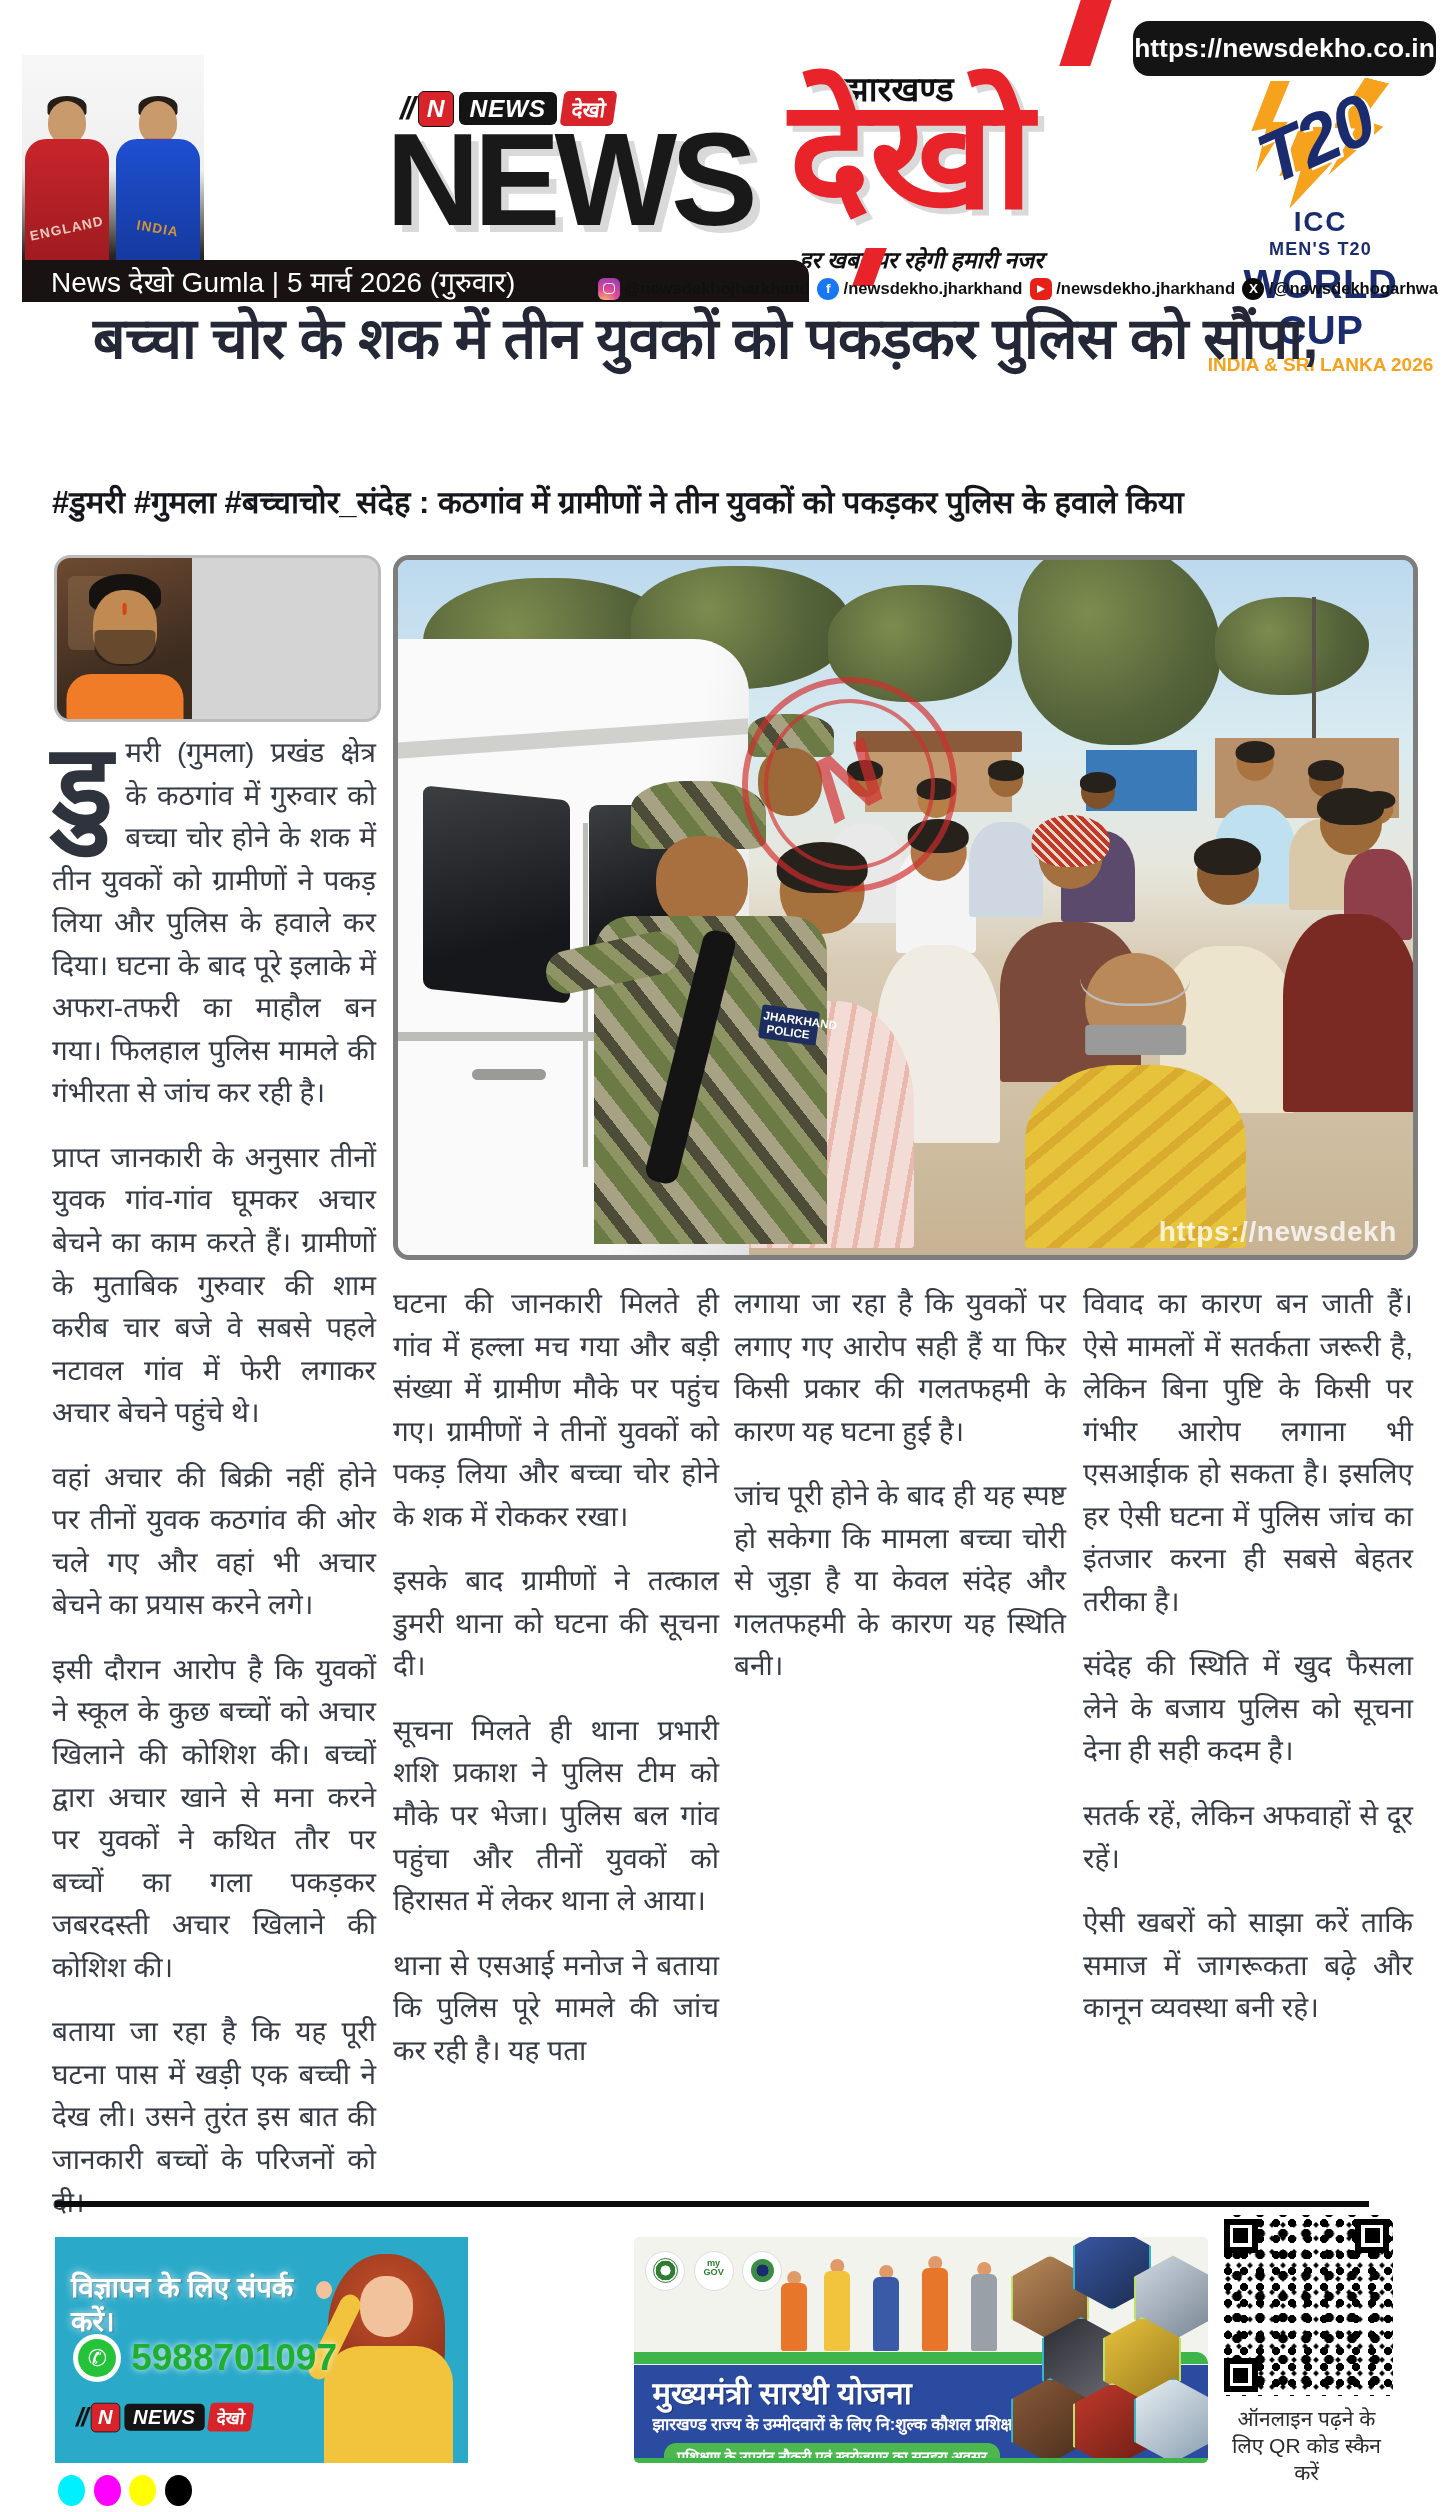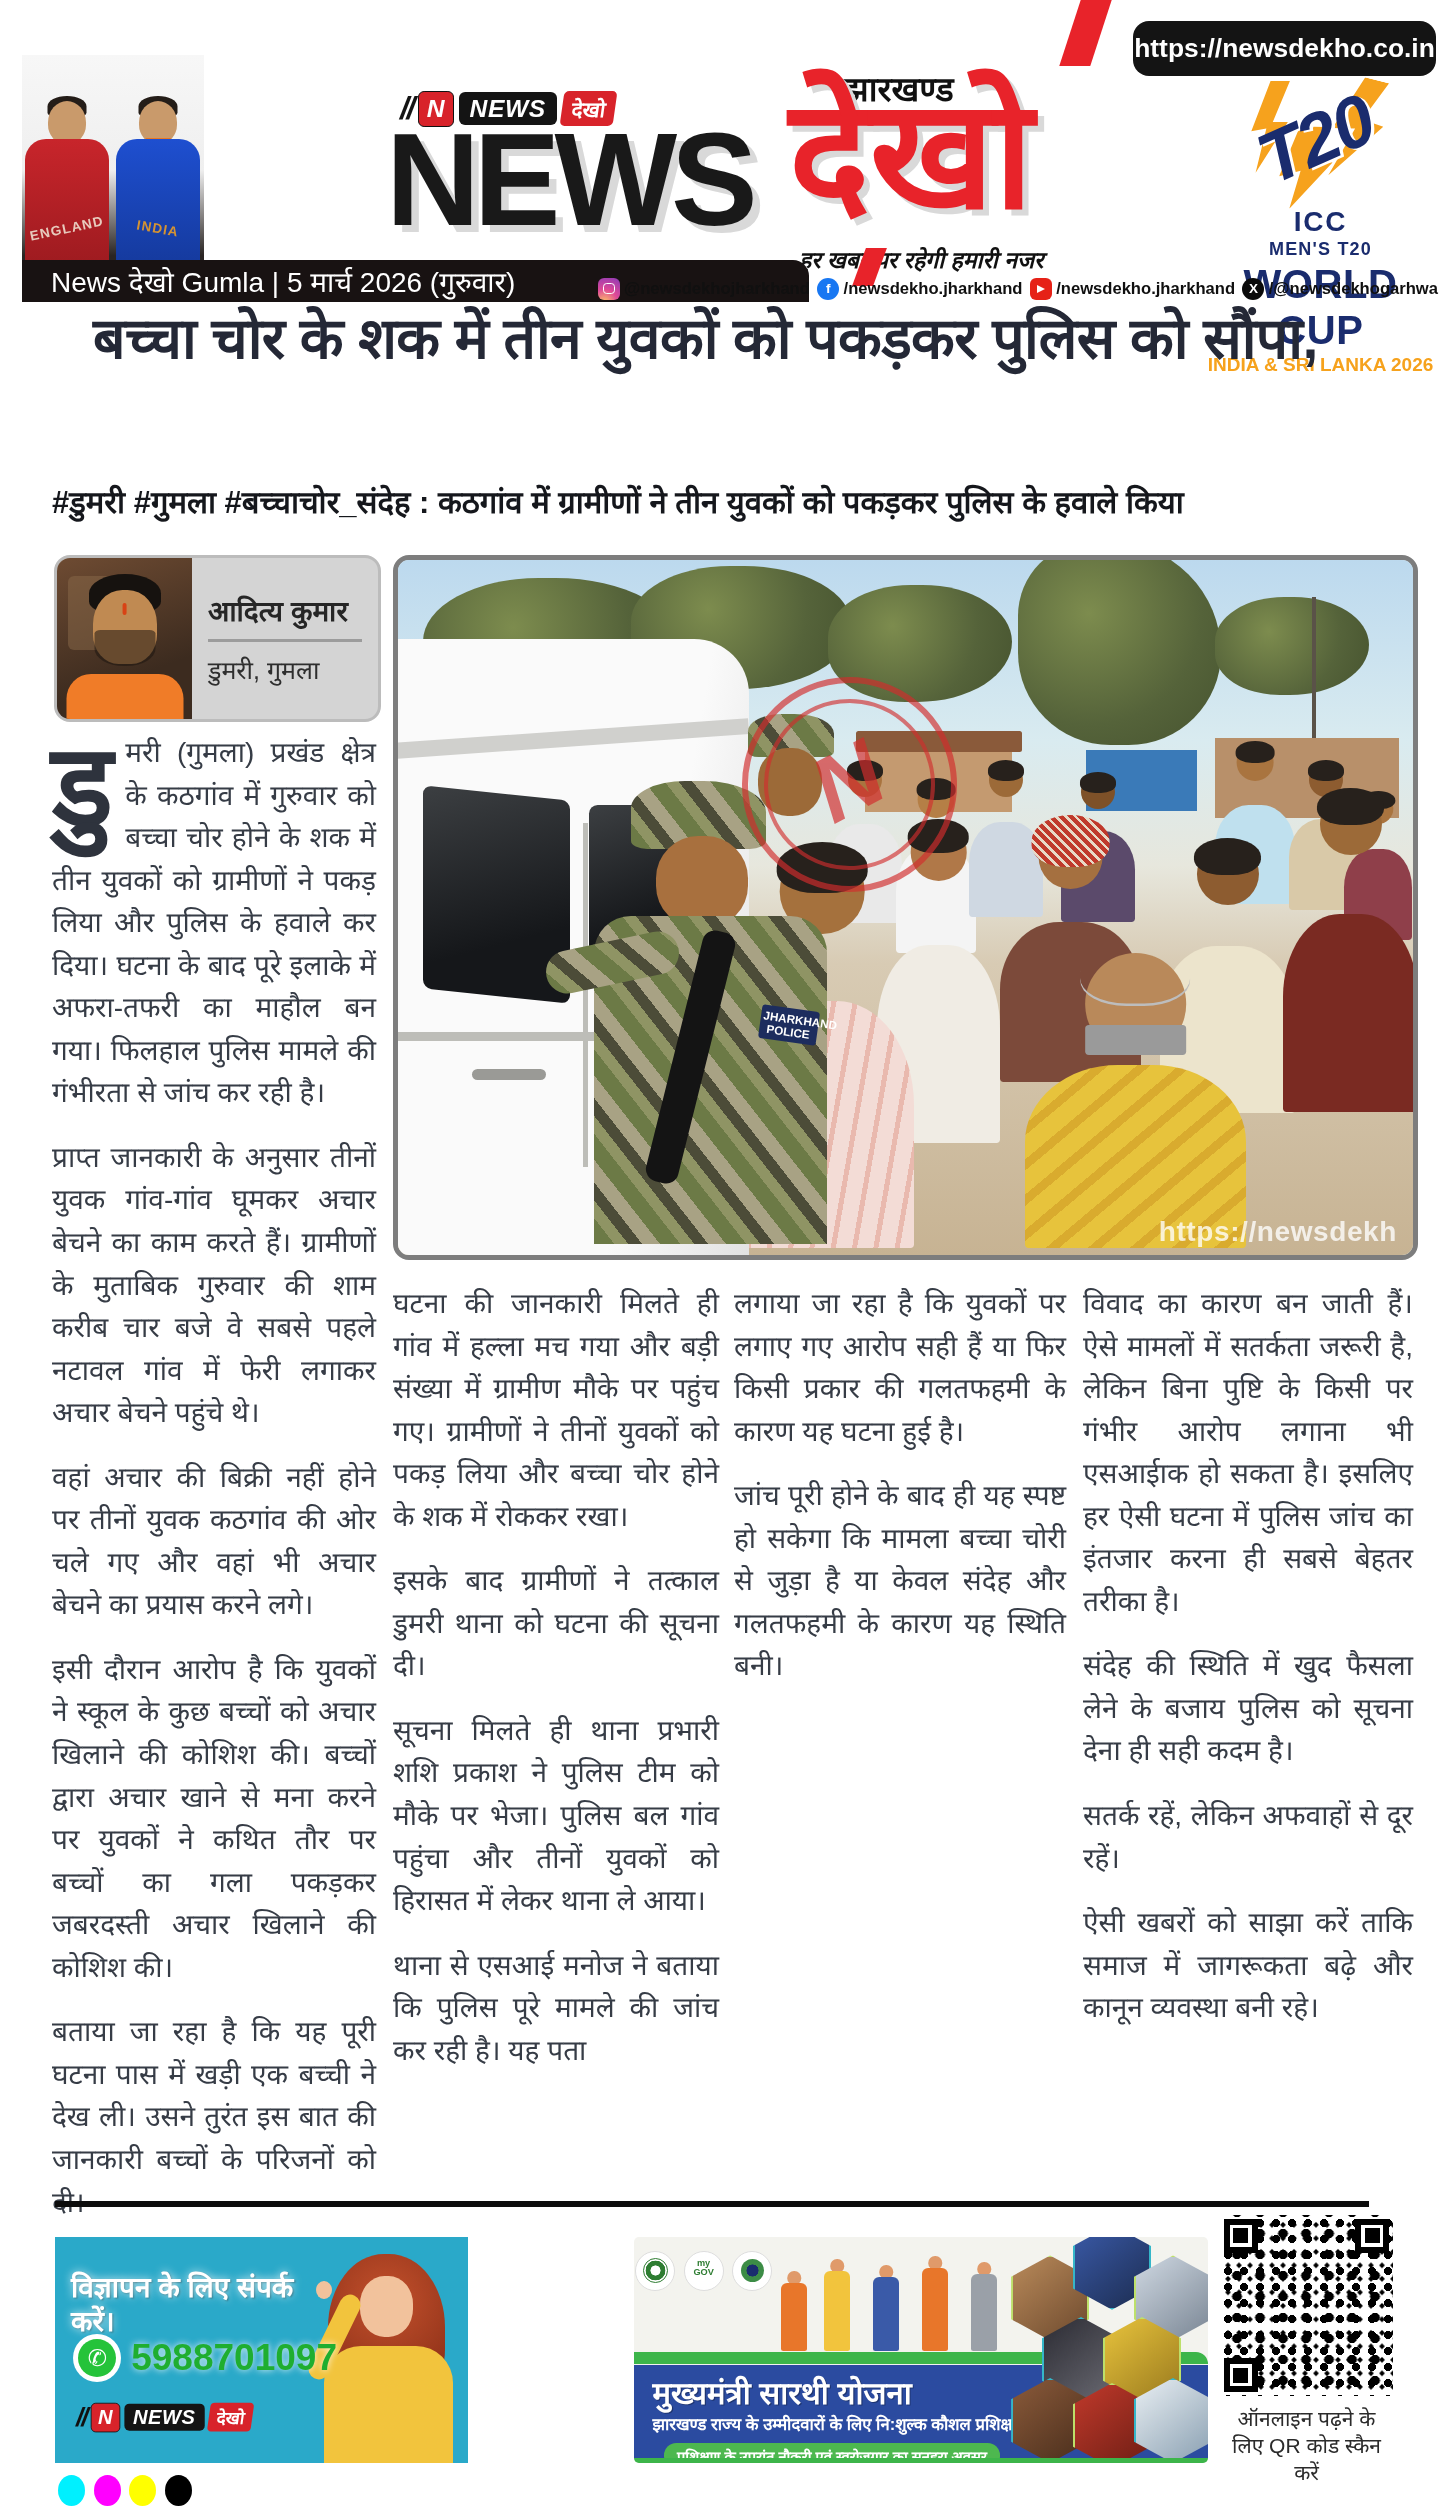--- a/index.html
+++ b/index.html
@@ -117,21 +117,21 @@
   .wa-num{font-size:37px;font-weight:900;color:#1fae30;text-shadow:0 0 7.4px rgba(255,255,255,.9);}
   .adl-logo{position:absolute;left:21px;top:165px;transform:scale(.82);transform-origin:left top;}
   .woman{position:absolute;right:-3.7px;top:17px;width:184px;height:209px;}
   .w-hair{position:absolute;right:27px;top:0;width:117px;height:154px;background:radial-gradient(circle at 50% 30%,#c4512c,#8d3018 75%);border-radius:50% 50% 40% 55%;}
   .w-face{position:absolute;right:59px;top:22px;width:53px;height:61px;background:#f2c29c;border-radius:46%;}
   .w-top{position:absolute;right:18.4px;top:92px;width:129px;height:117px;background:#f2c43d;border-radius:37px 37px 0 0;}
   .w-arm{position:absolute;right:127px;top:37px;width:21px;height:92px;background:#f2c43d;border-radius:11px;transform:rotate(26deg);}
   .w-hand{position:absolute;right:140px;top:27px;width:16px;height:18.4px;background:#f2c29c;border-radius:50%;}
 
   .ad-mid{left:634px;top:2237px;width:574px;height:226px;background:#f3f3ee;overflow:hidden;border-radius:4.9px;}
-  .mid-logos{position:absolute;left:1px;top:13.5px;display:flex;gap:8.6px;justify-content:flex-end;}
+  .mid-logos{position:absolute;left:11px;top:13.5px;display:flex;gap:8.6px;justify-content:flex-end;}
   .mlg{width:38px;height:38px;border-radius:50%;background:#fff;border:1.2px solid #ddd;display:flex;align-items:center;justify-content:center;}
   .mlg i{display:block;width:23px;height:23px;border-radius:50%;}
   .mlg .seal1{background:radial-gradient(circle,#fff 30%,#2e7d32 32%,#2e7d32 60%,#fff 62%),#fff;border:1.8px solid #2e7d32;}
   .mlg .mygov{font-style:normal;font-size:9.2px;font-weight:900;color:#2e7d32;text-align:center;line-height:1;}
   .mlg .seal2{background:radial-gradient(circle,#1a2c6e 36%,#3c8c46 38%);}
   .worker{position:absolute;bottom:0;width:26px;}
   .worker .wk-h{position:absolute;top:0;left:50%;transform:translateX(-50%);width:13.5px;height:13.5px;border-radius:50%;background:#e09a6a;}
   .worker .wk-b{position:absolute;top:12.3px;left:0;right:0;bottom:0;border-radius:6.1px 6.1px 2.5px 2.5px;}
   .mid-illus{position:absolute;left:147px;top:16px;width:221px;height:98px;}
   .mid-green{position:absolute;left:0;top:115px;width:100%;height:12.3px;background:#3db54a;border-radius:0 24.6px 0 0;}
@@ -236,25 +236,20 @@
   <div class="abs subhead">#डुमरी #गुमला #बच्चाचोर_संदेह : कठगांव में ग्रामीणों ने तीन युवकों को पकड़कर पुलिस के हवाले किया</div>
 
   <div class="abs author-card">
     <div class="author-photo">
       <div class="ap-glow"></div>
         <div class="ap-hair"></div>
         <div class="ap-face"></div>
       <div class="ap-tilak"></div>
         <div class="ap-beard"></div>
         <div class="ap-shirt"></div>
-    </div>
-    <div class="author-info">
-      <div class="author-name">आदित्य कुमार</div>
-      <div class="author-rule"></div>
-      <div class="author-loc">डुमरी, गुमला</div>
     </div>
   </div>
 
   <div class="abs news-photo">
     <div class="ph ph-sky"></div>
 
     <div class="blob" style="left:24.6px;top:18.4px;width:258px;height:141px;"></div>
     <div class="blob" style="left:233px;top:6.1px;width:221px;height:123px;"></div>
     <div class="blob" style="left:430px;top:24.6px;width:184px;height:117px;"></div>
     <div class="blob" style="left:620px;top:-18.4px;width:203px;height:203px;border-radius:40% 60% 50% 50%;"></div>

